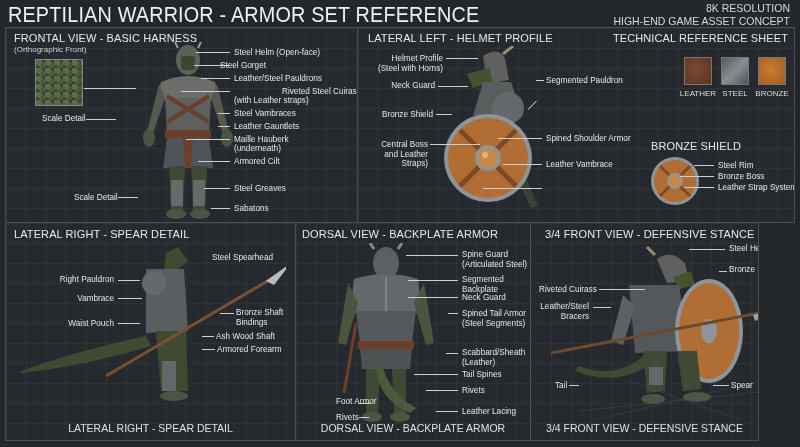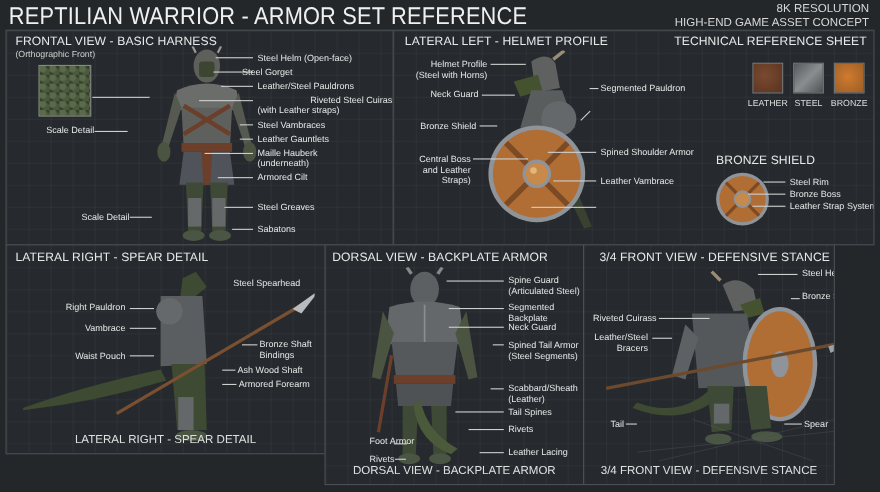--- a/index.html
+++ b/index.html
@@ -184,21 +184,21 @@
       <circle cx="25" cy="25" r="6" fill="#c88a4a"></circle>
     </svg>
     <div class="leader" style="left:336px;top:137px;width:20px;"></div>
     <div class="label" style="left:360px;top:133px;">Steel Rim</div>
     <div class="leader" style="left:322px;top:148px;width:34px;"></div>
     <div class="label" style="left:360px;top:144px;">Bronze Boss</div>
     <div class="leader" style="left:326px;top:159px;width:30px;"></div>
     <div class="label" style="left:360px;top:155px;">Leather Strap System</div>
   </div>
 
-  <div class="panel grid-bg" style="left:5px;top:222px;width:291px;height:191px;">
+  <div class="panel grid-bg" style="left:5px;top:222px;width:291px;height:219px;">
     <div class="panel-title" style="left:8px;top:5px;">LATERAL RIGHT - SPEAR DETAIL</div>
 
     <svg class="fig" style="left:10px;top:18px;" width="270" height="180" viewBox="0 0 270 180">
       <path d="M5 130 Q60 110 130 95 L135 105 Q70 125 5 132 Z" fill="#3f4a33"></path>
       <path d="M150 12 L162 6 L172 20 L162 28 L148 28 Z" fill="#3f4a33"></path>
       <path d="M130 28 L168 28 L172 90 L130 92 Z" fill="#5b5e60"></path>
       <circle cx="138" cy="42" r="12" fill="#66696b"></circle>
       <path d="M140 90 L170 90 L172 150 L145 150 Z" fill="#3f4a33"></path>
       <rect x="146" y="120" width="14" height="30" fill="#64686a"></rect>
       <ellipse cx="158" cy="155" rx="14" ry="5" fill="#4b5543"></ellipse>

